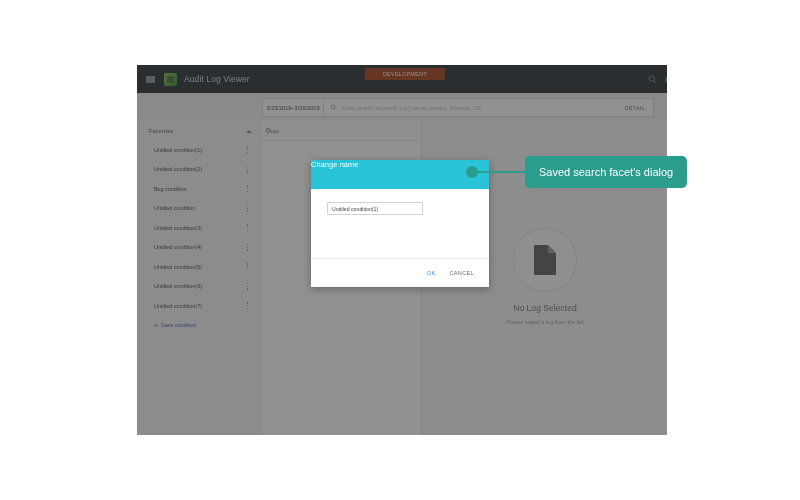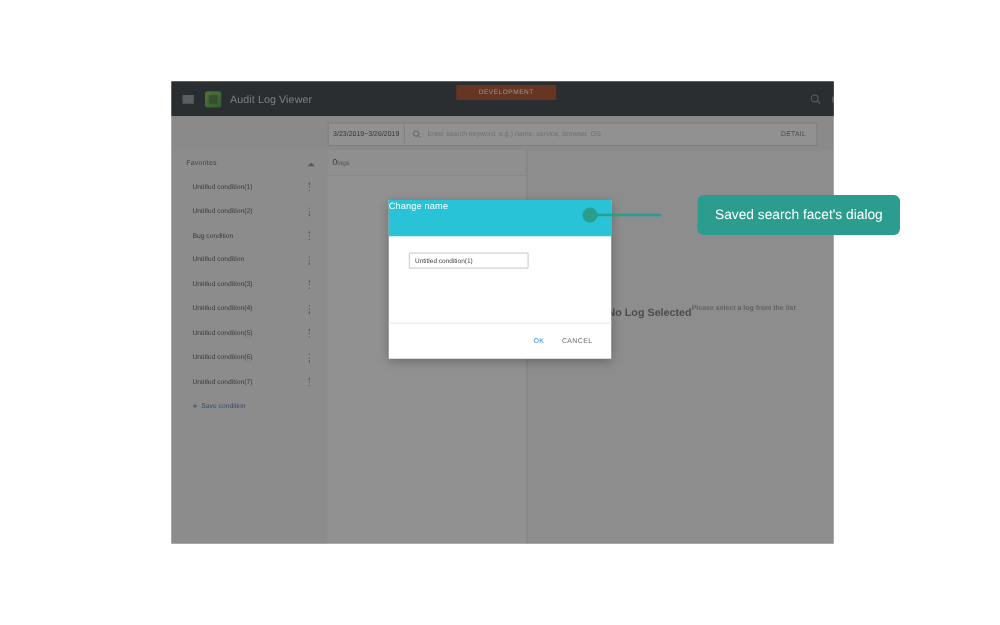--- a/index.html
+++ b/index.html
@@ -348,25 +348,24 @@
     top: 68px;
     text-align: center;
     font-size: 5.6px;
     color: #9b9b9b;
   }
 
   
   .detail-empty {
     position: absolute;
     left: 0; right: 0;
-    top: 92px;
-    display: flex;
-    flex-direction: row;
-    align-items: center;
-    font-weight: bold;
+    top: 108px;
+    display: flex;
+    flex-direction: column;
+    align-items: center;
   }
   .doc-circle {
     width: 62px; height: 62px;
     border-radius: 50%;
     border: 1px solid #e2e2e2;
     background: #fbfbfb;
     display: flex;
     align-items: center;
     justify-content: center;
   }
@@ -476,21 +475,20 @@
     top: 156px;
     height: 32px;
     padding: 0 14px;
     border-radius: 5px;
     background: #2a9d8f;
     display: flex;
     align-items: center;
     color: #ffffff;
     font-size: 11px;
     white-space: nowrap;
-    margin-left: 33px;
   }
 </style>
 </head>
 <body>
 
 <div id="stage">
 
   <div class="app-window">
 
     <div class="topbar">

